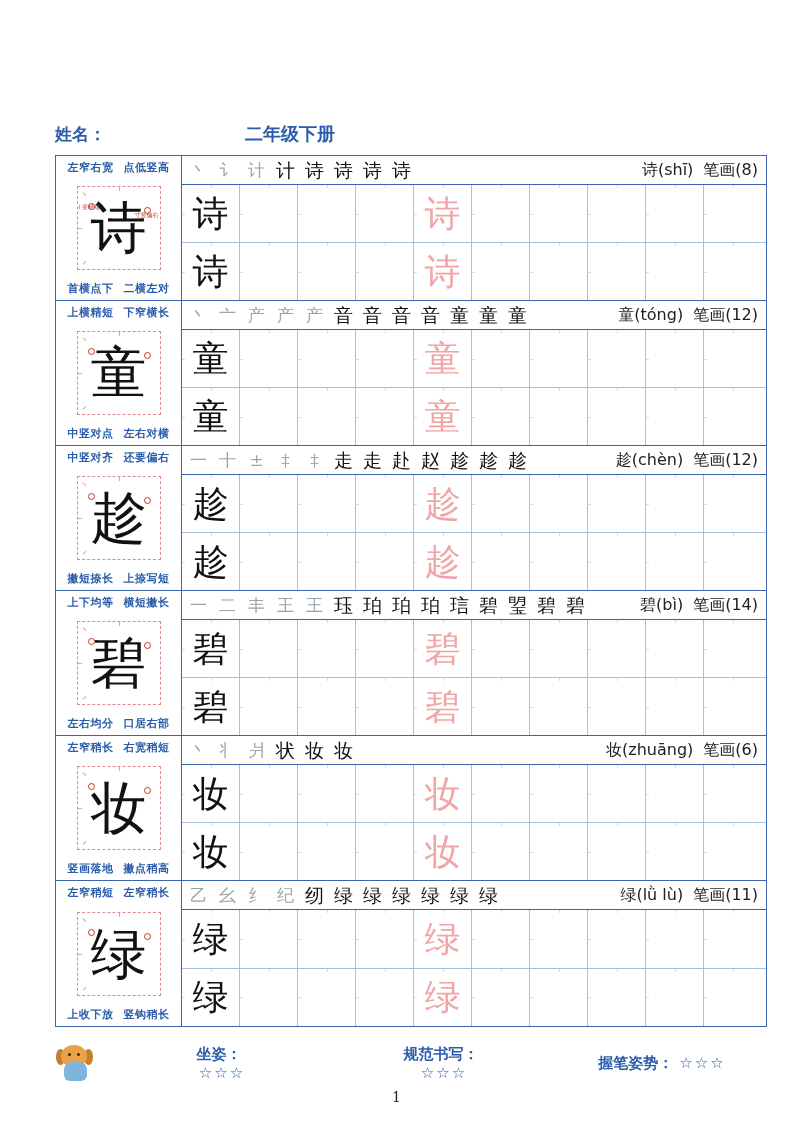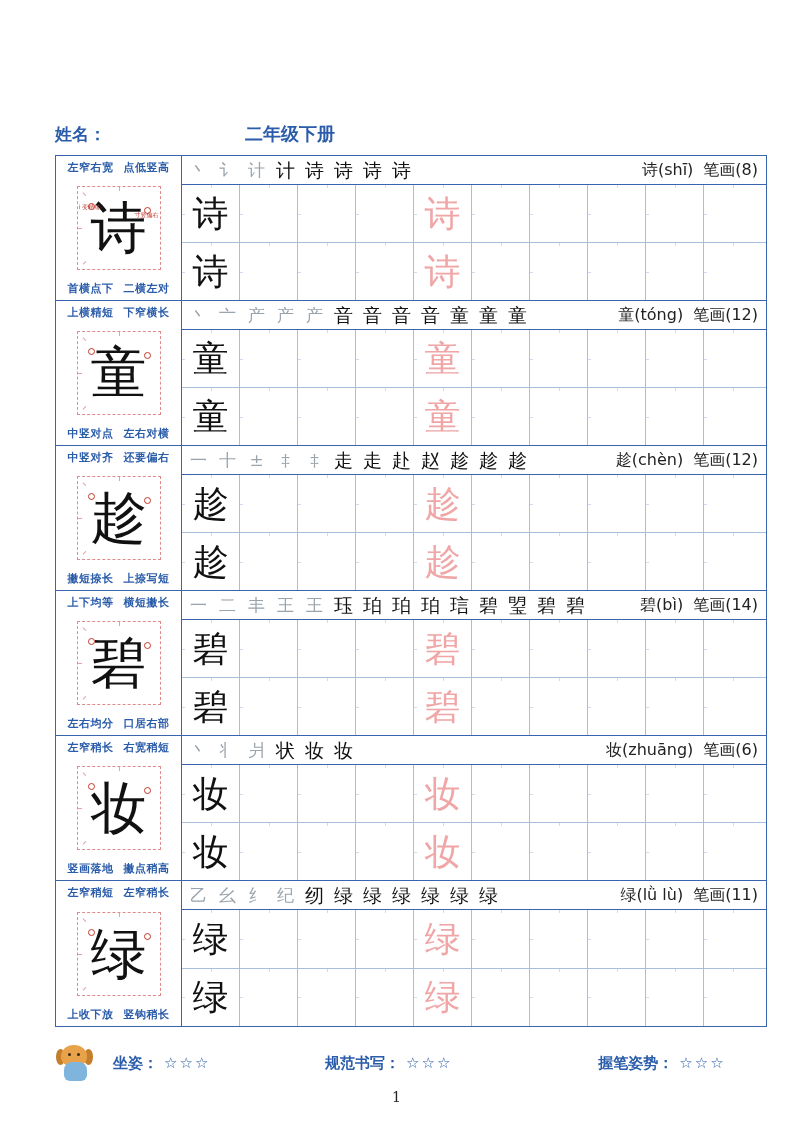--- a/index.html
+++ b/index.html
@@ -278,22 +278,22 @@
     position: absolute;
     top: 10px;
     width: 3px; height: 3px;
     background: #3a2a15;
     border-radius: 50%;
   }
   .mascot .eye.l { left: 13px; }
   .mascot .eye.r { left: 22px; }
   .fitem { display: flex; align-items: center; }
   .fitem .stars { margin-left: 6px; letter-spacing: 2px; font-size: 15px; }
-  .f1 { width: 212px; }
-  .f2 { width: 232px; }
+  .f1 { width: 212px; flex-direction: column; }
+  .f2 { width: 232px; flex-direction: column; }
   .f3 { flex: 1; justify-content: center; }
 
   .pagenum {
     position: absolute;
     top: 1089px;
     left: 0;
     width: 793px;
     text-align: center;
     font-size: 14px;
     color: #222;

